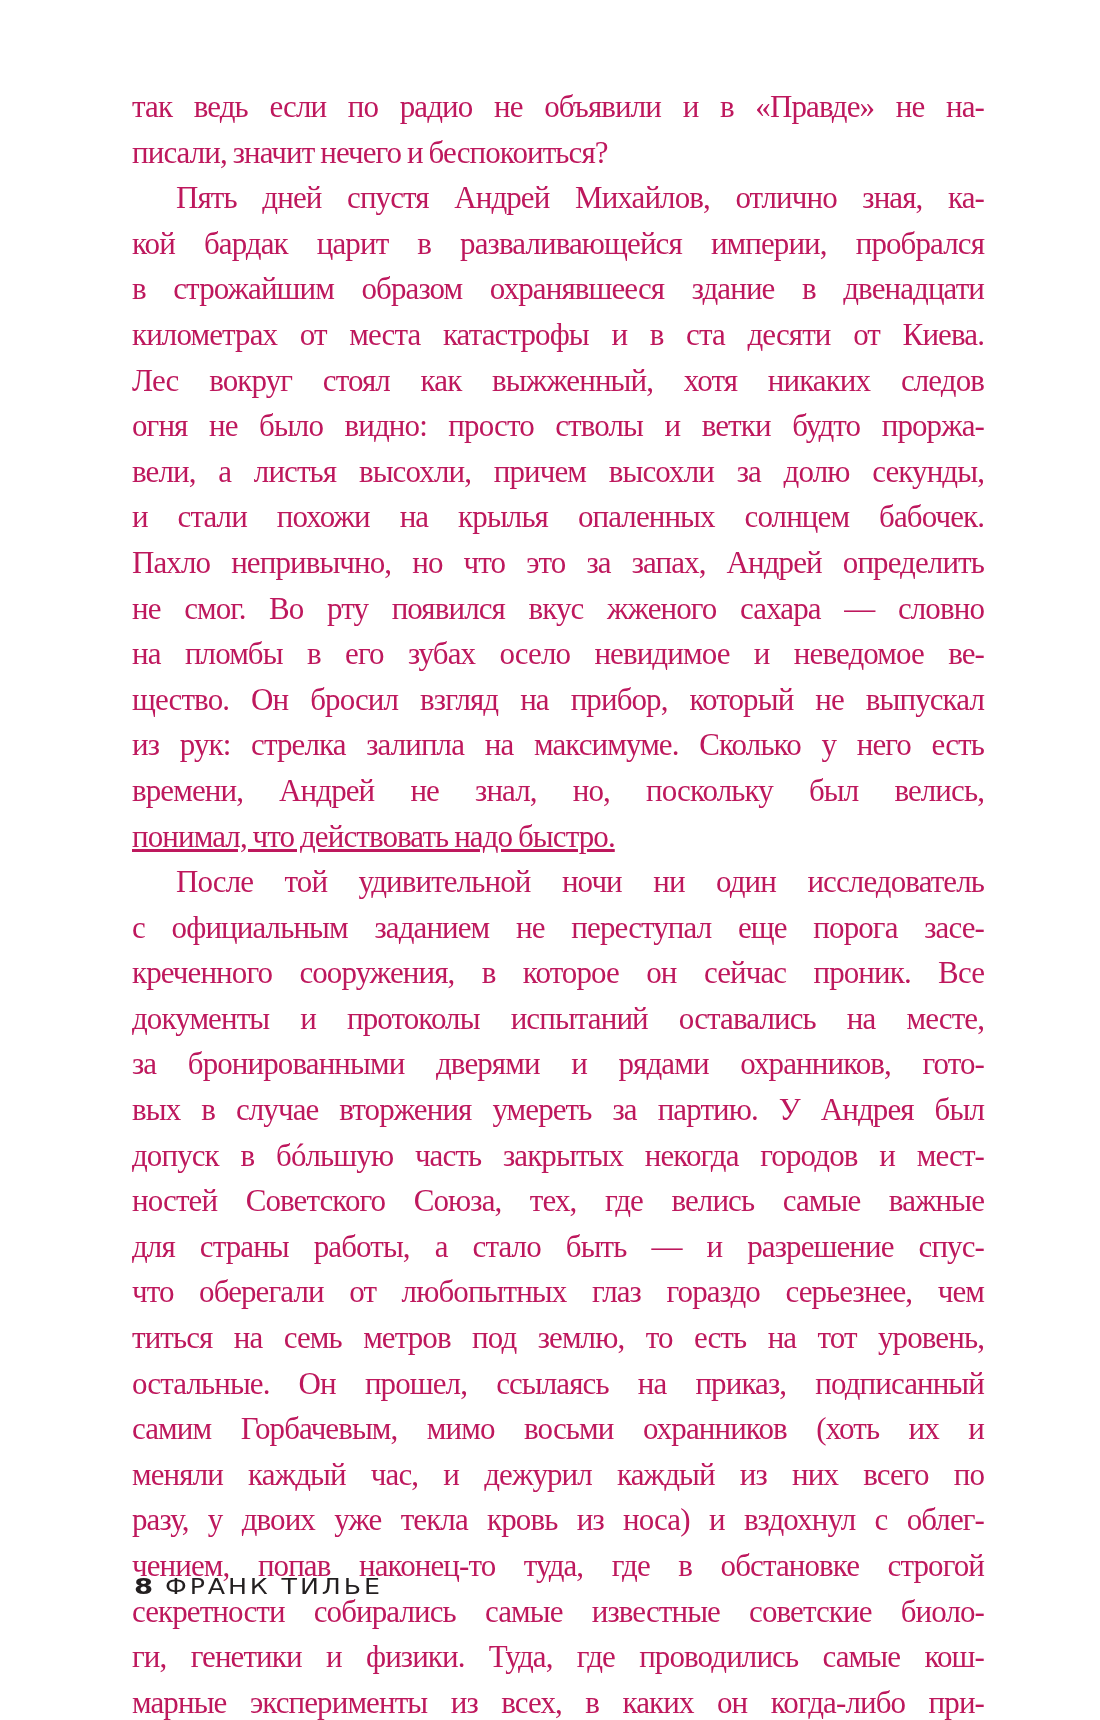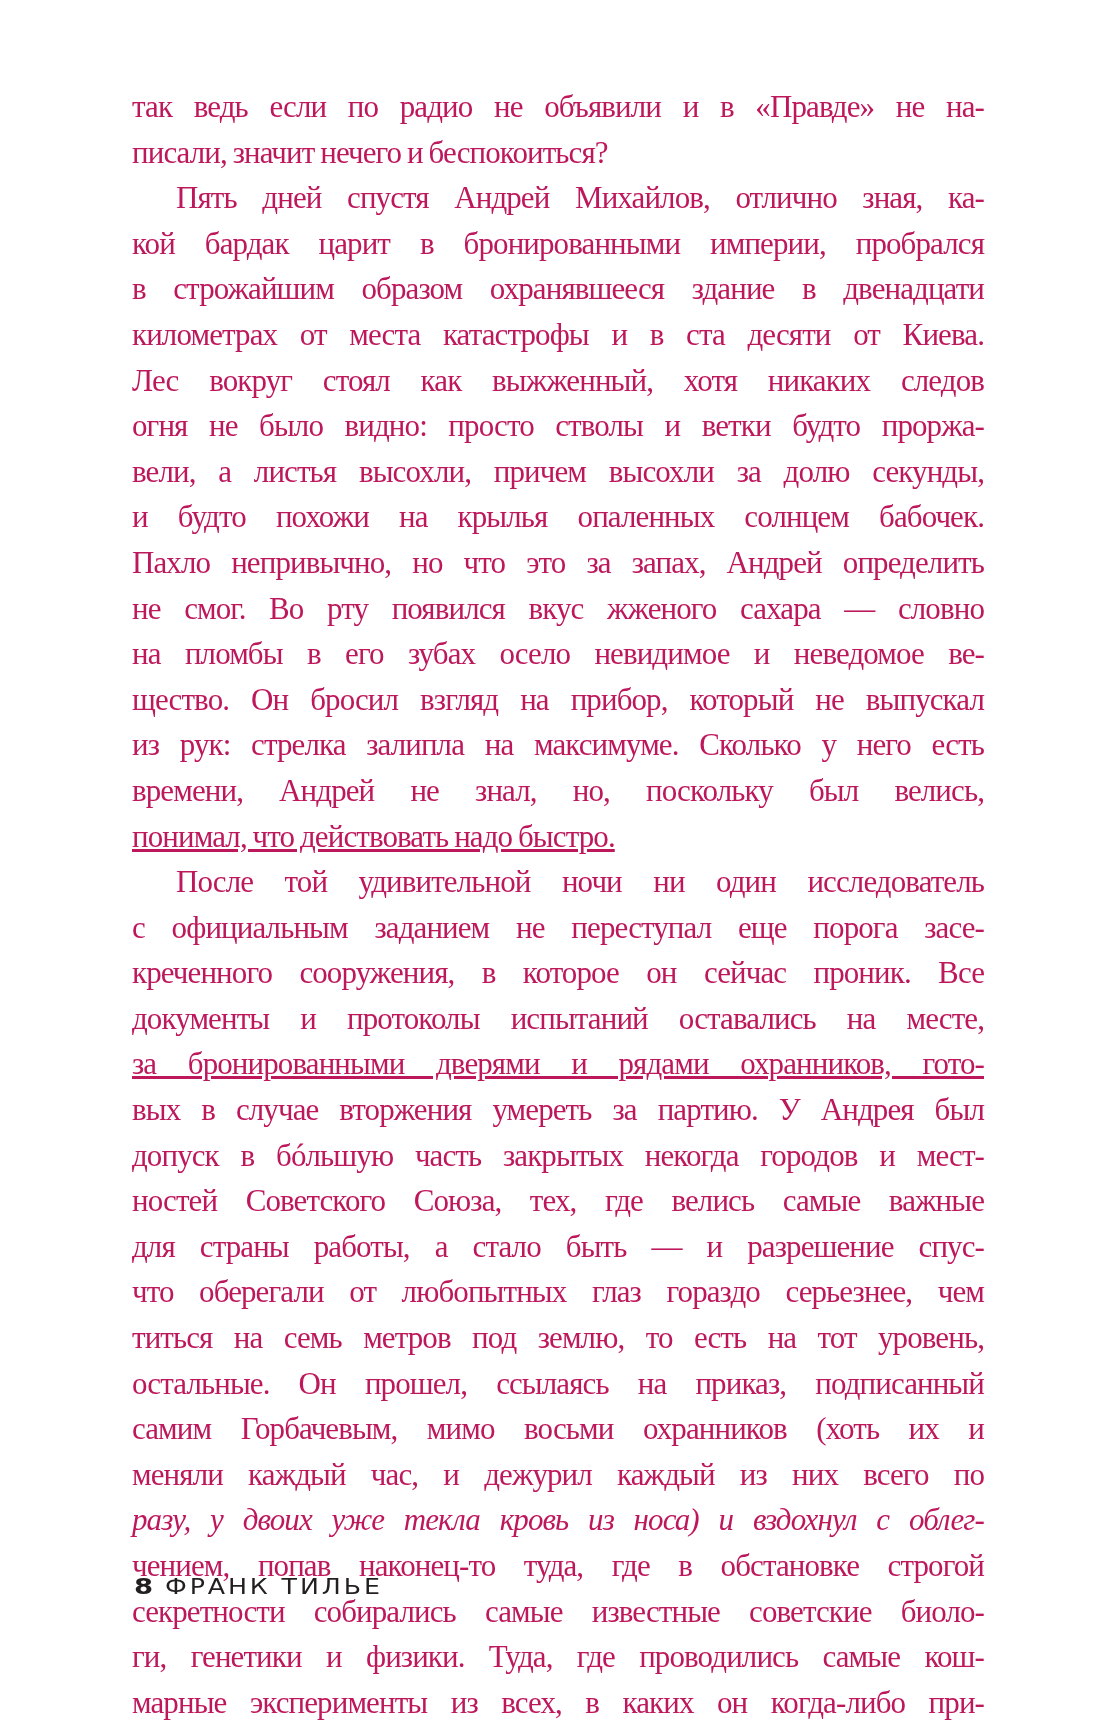--- a/index.html
+++ b/index.html
@@ -69,51 +69,51 @@
 <body>
 
 <div class="page">
   <div id="paragraphs">
       <div class="paragraph">
         <span class="text-line" style="width: 852px;">так ведь если по радио не объявили и в «Правде» не на-</span>
         <span class="text-line last" style="width: 852px;">писали, значит нечего и беспокоиться?</span>
       </div>
       <div class="paragraph">
         <span class="text-line indent" style="width: 808px;">Пять дней спустя Андрей Михайлов, отлично зная, ка-</span>
-        <span class="text-line" style="width: 852px;">кой бардак царит в бронированными империи, пробрался</span>
+        <span class="text-line" style="width: 852px;">кой бардак царит в разваливающейся империи, пробрался</span>
         <span class="text-line" style="width: 852px;">в строжайшим образом охранявшееся здание в двенадцати</span>
         <span class="text-line" style="width: 852px;">километрах от места катастрофы и в ста десяти от Киева.</span>
         <span class="text-line" style="width: 852px;">Лес вокруг стоял как выжженный, хотя никаких следов</span>
         <span class="text-line" style="width: 852px;">огня не было видно: просто стволы и ветки будто проржа-</span>
         <span class="text-line" style="width: 852px;">вели, а листья высохли, причем высохли за долю секунды,</span>
-        <span class="text-line" style="width: 852px;">и будто похожи на крылья опаленных солнцем бабочек.</span>
+        <span class="text-line" style="width: 852px;">и стали похожи на крылья опаленных солнцем бабочек.</span>
         <span class="text-line" style="width: 852px;">Пахло непривычно, но что это за запах, Андрей определить</span>
         <span class="text-line" style="width: 852px;">не смог. Во рту появился вкус жженого сахара — словно</span>
         <span class="text-line" style="width: 852px;">на пломбы в его зубах осело невидимое и неведомое ве-</span>
         <span class="text-line" style="width: 852px;">щество. Он бросил взгляд на прибор, который не выпускал</span>
         <span class="text-line" style="width: 852px;">из рук: стрелка залипла на максимуме. Сколько у него есть</span>
         <span class="text-line" style="width: 852px;">времени, Андрей не знал, но, поскольку был велись,</span>
         <span class="text-line last" style="width: 852px; text-decoration: underline;">понимал, что действовать надо быстро.</span>
       </div>
       <div class="paragraph">
         <span class="text-line indent" style="width: 808px;">После той удивительной ночи ни один исследователь</span>
         <span class="text-line" style="width: 852px;">с официальным заданием не переступал еще порога засе-</span>
         <span class="text-line" style="width: 852px;">креченного сооружения, в которое он сейчас проник. Все</span>
         <span class="text-line" style="width: 852px;">документы и протоколы испытаний оставались на месте,</span>
-        <span class="text-line" style="width: 852px; text-decoration: underline;">за бронированными дверями и рядами охранников, гото-</span>
+        <span class="text-line" style="width: 852px;">за бронированными дверями и рядами охранников, гото-</span>
         <span class="text-line" style="width: 852px;">вых в случае вторжения умереть за партию. У Андрея был</span>
         <span class="text-line" style="width: 852px;">допуск в бóльшую часть закрытых некогда городов и мест-</span>
         <span class="text-line" style="width: 852px;">ностей Советского Союза, тех, где велись самые важные</span>
         <span class="text-line" style="width: 852px;">для страны работы, а стало быть — и разрешение спус-</span>
         <span class="text-line" style="width: 852px;">что оберегали от любопытных глаз гораздо серьезнее, чем</span>
         <span class="text-line" style="width: 852px;">титься на семь метров под землю, то есть на тот уровень,</span>
         <span class="text-line" style="width: 852px;">остальные. Он прошел, ссылаясь на приказ, подписанный</span>
         <span class="text-line" style="width: 852px;">самим Горбачевым, мимо восьми охранников (хоть их и</span>
         <span class="text-line" style="width: 852px;">меняли каждый час, и дежурил каждый из них всего по</span>
-        <span class="text-line" style="width: 852px; font-style: italic;">разу, у двоих уже текла кровь из носа) и вздохнул с облег-</span>
+        <span class="text-line" style="width: 852px;">разу, у двоих уже текла кровь из носа) и вздохнул с облег-</span>
         <span class="text-line" style="width: 852px;">чением, попав наконец-то туда, где в обстановке строгой</span>
         <span class="text-line" style="width: 852px;">секретности собирались самые известные советские биоло-</span>
         <span class="text-line" style="width: 852px;">ги, генетики и физики. Туда, где проводились самые кош-</span>
         <span class="text-line" style="width: 852px;">марные эксперименты из всех, в каких он когда-либо при-</span>
       </div>
     </div>
 </div>
 
 <div class="footer">
   <span class="page-number">8</span>

